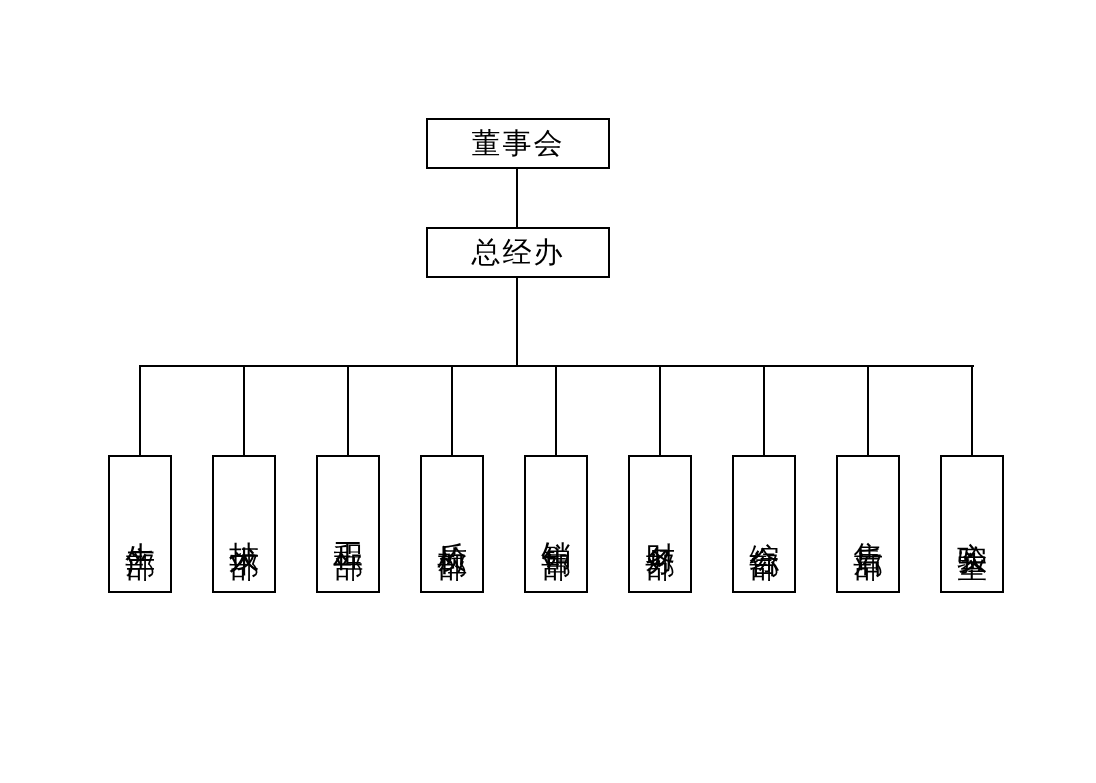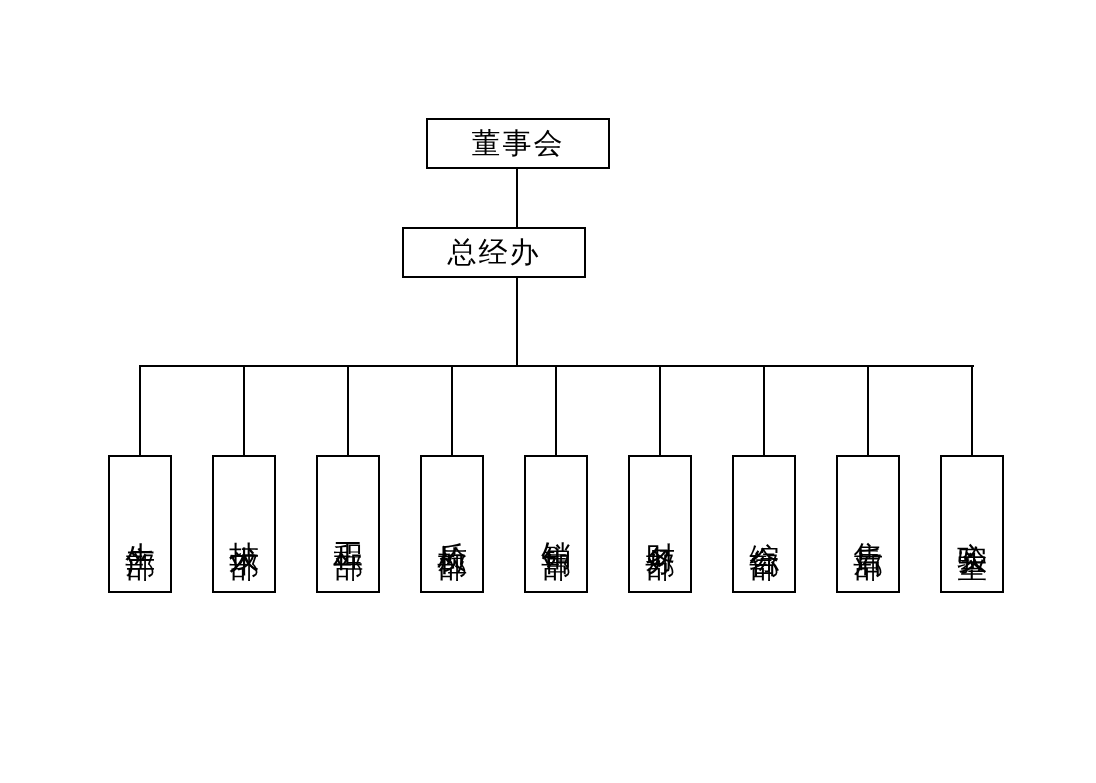--- a/index.html
+++ b/index.html
@@ -75,21 +75,21 @@
 <body>
 
 <div id="org-chart">
 
   <div class="node node-top" style="left:426px; top:118px;">
     <span class="node-label">董事会</span>
   </div>
 
   <div class="vline" style="left:516px; top:169px; height:58px;"></div>
 
-  <div class="node node-top" style="left:402px; top:227px;">
+  <div class="node node-top" style="left:426px; top:227px;">
     <span class="node-label">总经办</span>
   </div>
 
   <div class="vline" style="left:516px; top:276px; height:90px;"></div>
 
   <div class="hline" style="left:140px; top:365px; width:834px;"></div>
 
   <div class="vline" style="left:139px; top:365px; height:90px;"></div>
   <div class="vline" style="left:243px; top:365px; height:90px;"></div>
   <div class="vline" style="left:347px; top:365px; height:90px;"></div>

